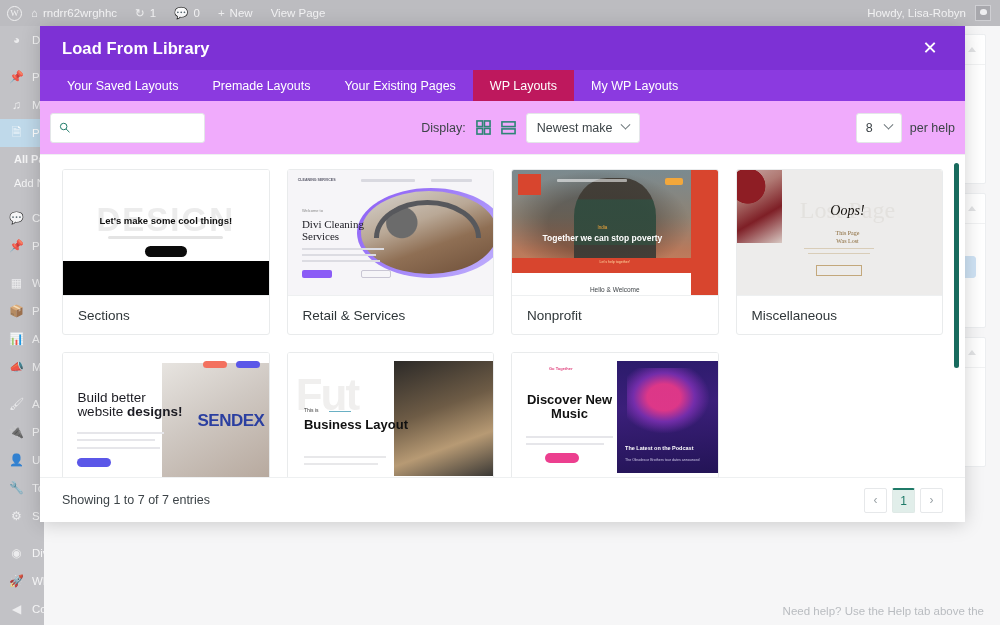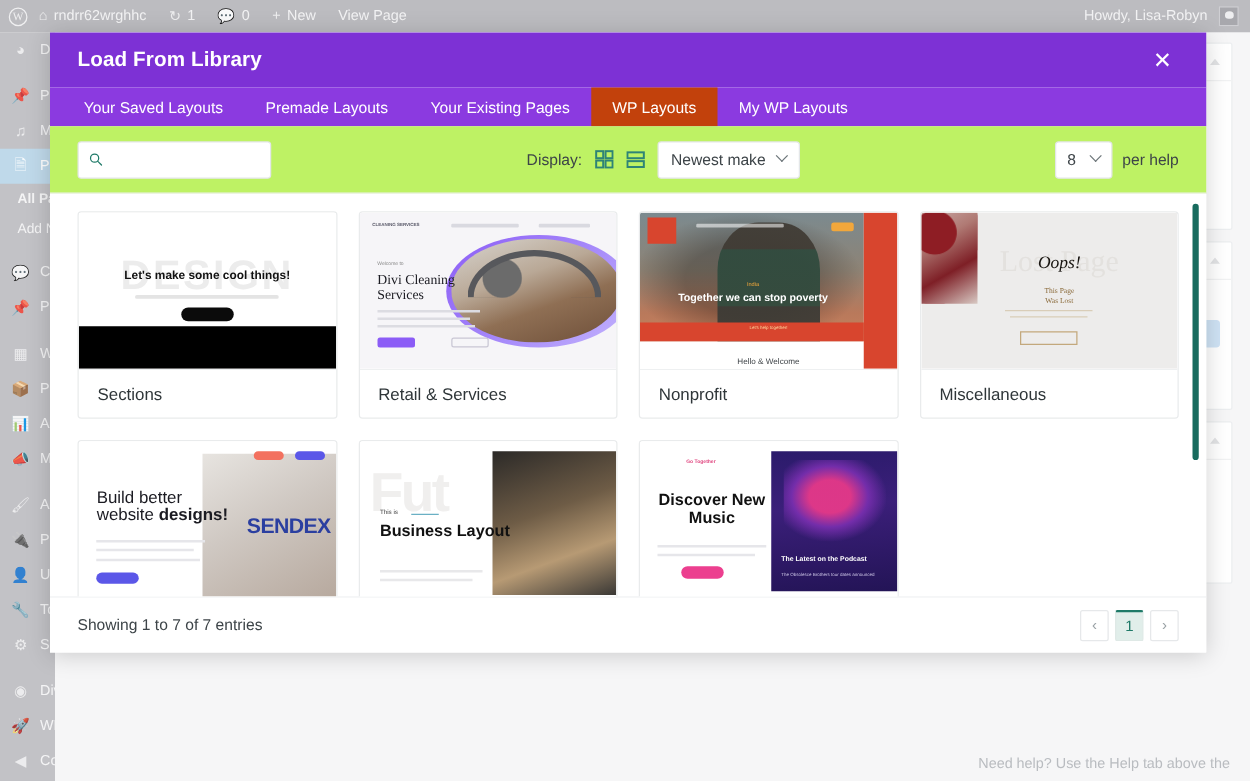--- a/index.html
+++ b/index.html
@@ -99,25 +99,25 @@
     line-height: 1; cursor: pointer;
   }
   #modal-tabs {
     background: #8b3ae0; height: 31px; flex: none; display: flex; align-items: stretch;
     padding-left: 10px;
   }
   .mtab {
     display: flex; align-items: center; padding: 0 17px; font-size: 12.5px;
     color: #fff; cursor: pointer; white-space: nowrap;
   }
-  .mtab.active { background: #c2410c; }
+  .mtab.active { background: #be185d; }
 
   #modal-toolbar {
     flex: none; height: 54px; display: flex; align-items: center;
-    padding: 0 22px; gap: 12px; border-bottom: 1px solid #eef0f1; background: #bef264;
+    padding: 0 10px; gap: 12px; border-bottom: 1px solid #eef0f1; background: #f0abfc;
   }
   #search-wrap {
     width: 155px; height: 30px; border: 1px solid #e3e6e8; border-radius: 3px;
     display: flex; align-items: center; padding: 0 8px; gap: 6px; background: #fff;
   }
   #search-input {
     border: 0; outline: none; font-size: 12px; width: 100%;
     font-family: "Liberation Sans", sans-serif; color: #4a4a4a; background: transparent;
   }
   .toolbar-mid { flex: 1; display: flex; align-items: center; justify-content: center; gap: 10px; }

